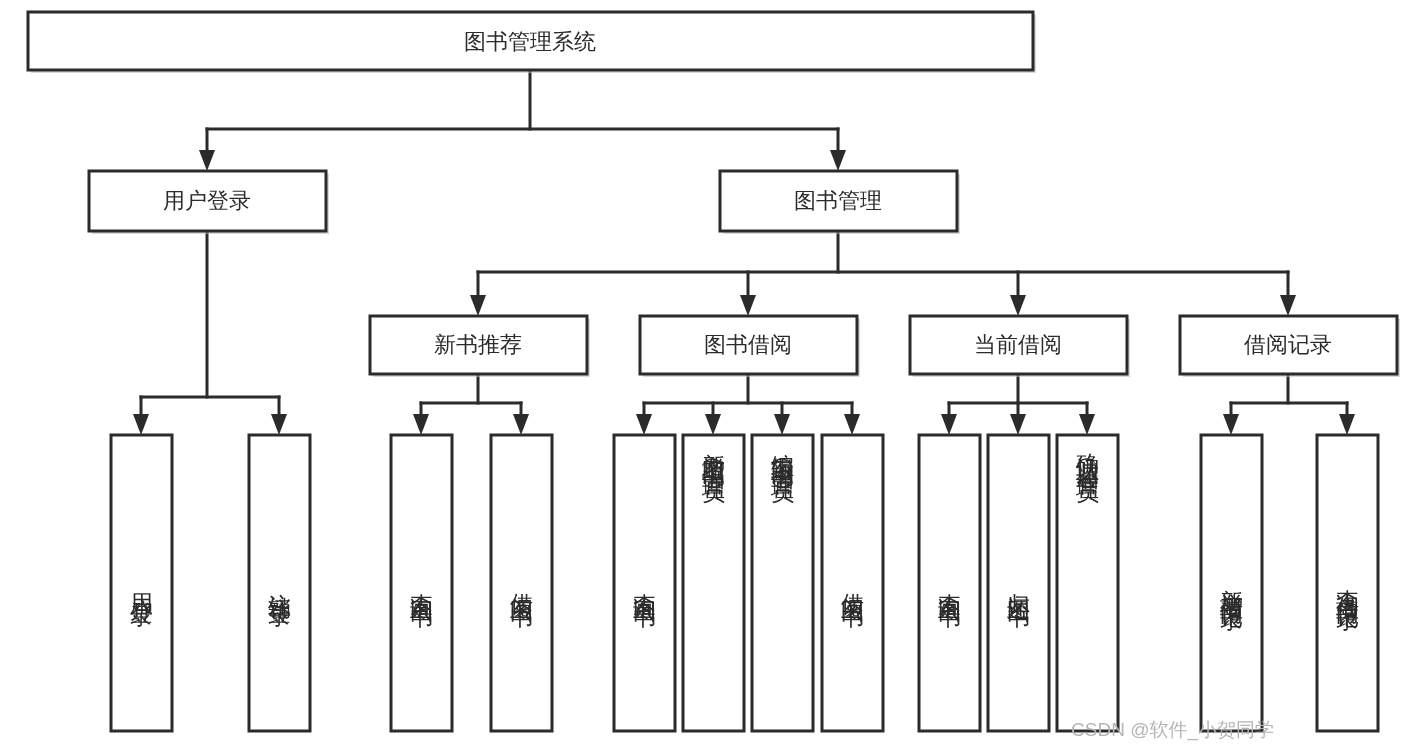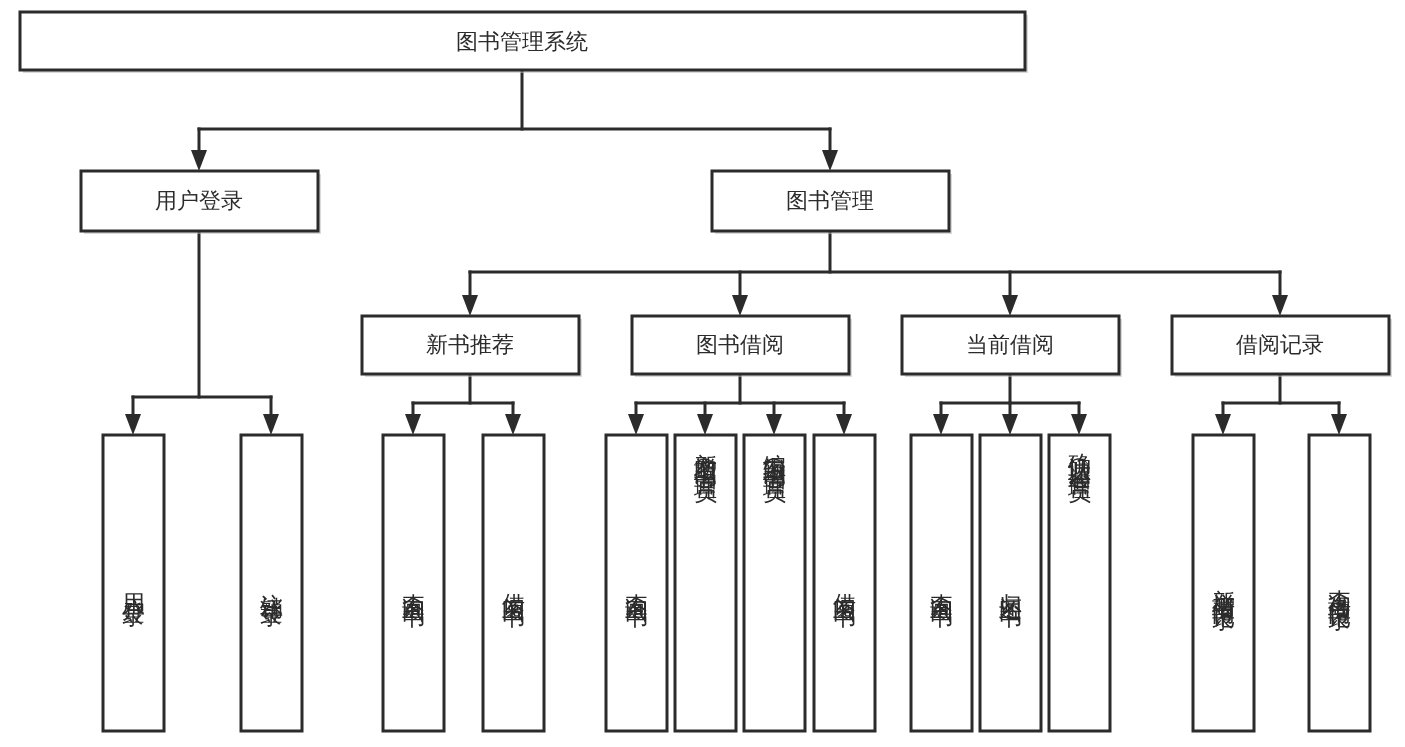--- a/index.html
+++ b/index.html
@@ -9,21 +9,21 @@
   }
   body {
     width: 1405px;
     height: 747px;
     font-family: "Liberation Sans", "DejaVu Sans", sans-serif;
     overflow: hidden;
     position: relative;
   }
   #chart-root {
     position: absolute;
-    left: 0; top: 0;
+    left: 8px; top: 0;
     width: 1274px;
     height: 747px;
   }
   svg { display: block; }
   .node-box {
     fill: #ffffff;
     stroke: #2b2b2b;
     stroke-width: 3;
   }
   .node-shadow {
@@ -231,14 +231,15 @@
   <div class="vtext-wrap" style="left:1049px; top:435px; width:61px; height:296px; align-items:flex-start;">
     <span class="vtext">确认归还（管理员）</span>
   </div>
   <div class="vtext-wrap" style="left:1193px; top:435px; width:61px; height:296px;">
     <span class="vtext">新增借阅记录</span>
   </div>
   <div class="vtext-wrap" style="left:1309px; top:435px; width:61px; height:296px;">
     <span class="vtext">查询借阅记录</span>
   </div>
 
+  <div class="watermark">CSDN @软件_小贺同学</div>
 
 </div>
 
 </body></html>

